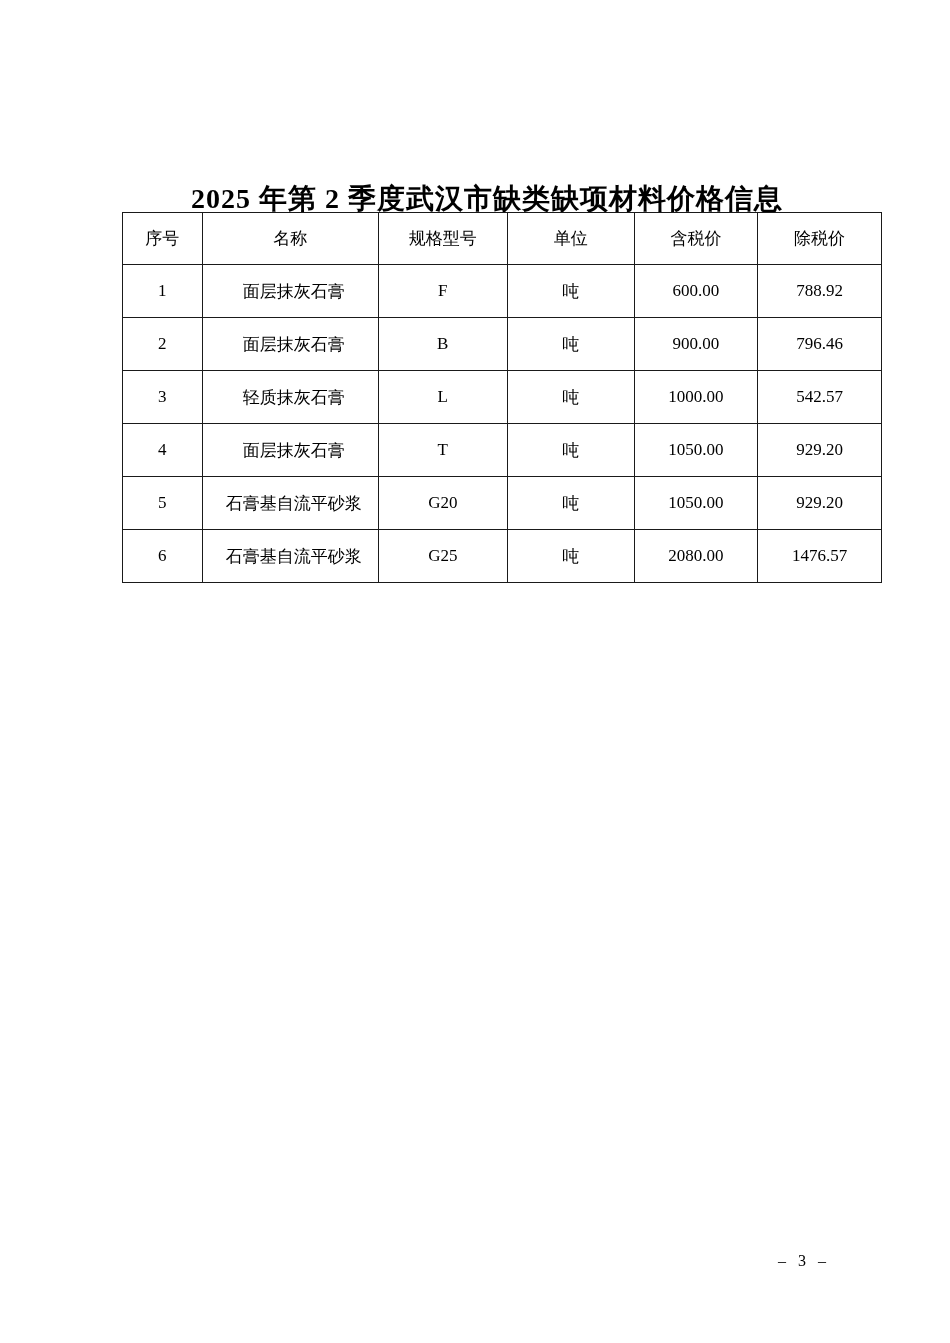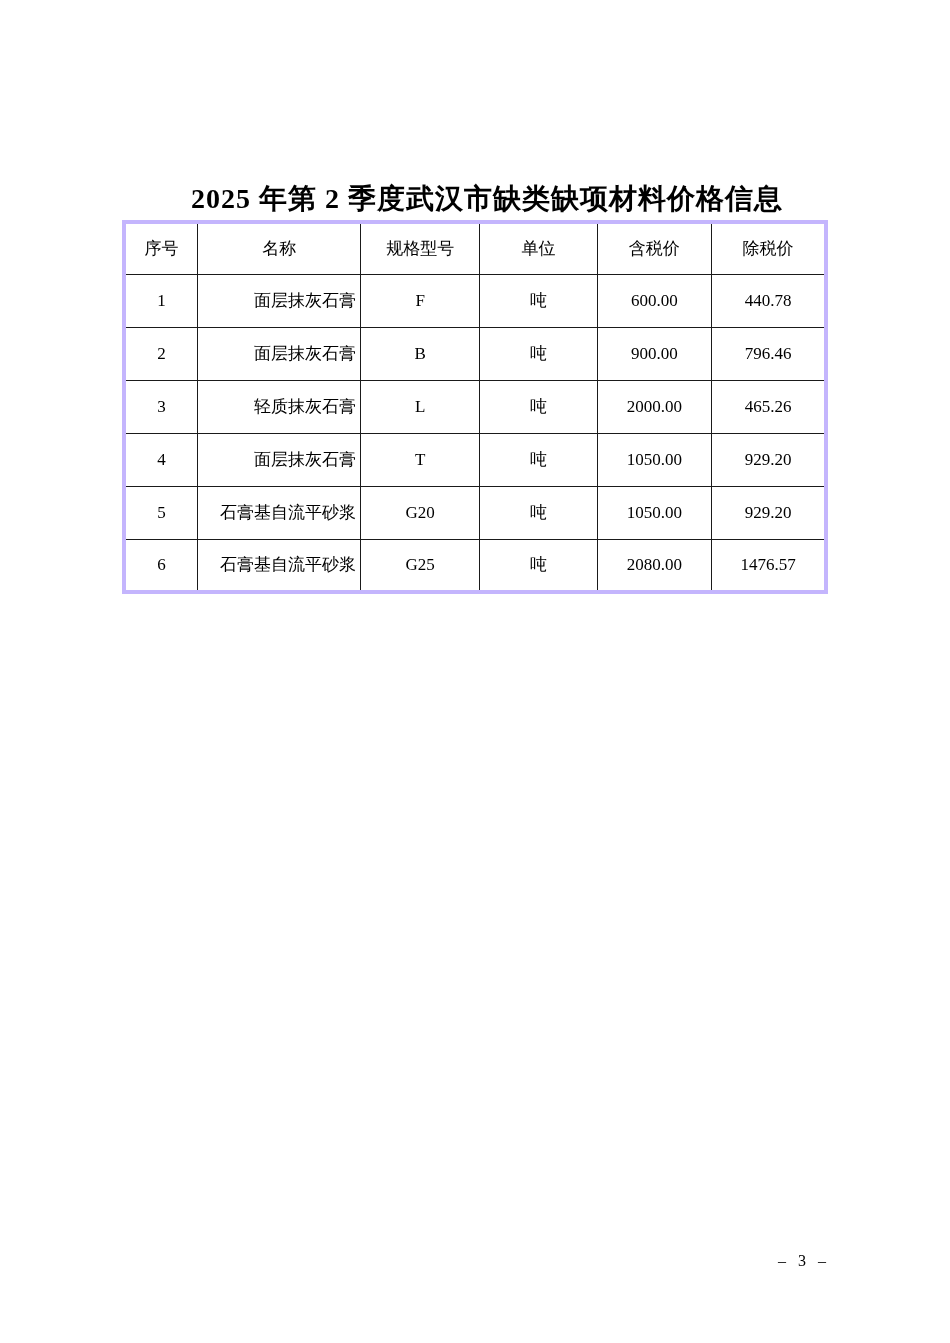--- a/index.html
+++ b/index.html
@@ -22,42 +22,42 @@
     left: 0;
     width: 100%;
     text-align: center;
     font-size: 28px;
     font-weight: bold;
     letter-spacing: 1px;
     margin: 12px;
   }
   table.price-table {
     position: absolute;
-    top: 220px;
+    top: 212px;
     left: 122px;
-    width: 706px;
+    width: 760px;
     border-collapse: collapse;
     table-layout: fixed;
     font-size: 17px;
-    border: 4px solid #c4b5fd;
+    border: 1px solid #c4b5fd;
   }
   table.price-table th,
   table.price-table td {
     border: 1px solid #1a1a1a;
     text-align: center;
     vertical-align: middle;
     font-weight: normal;
     padding: 0 4px;
     overflow: hidden;
     white-space: nowrap;
   }
   table.price-table thead tr { height: 52px; }
   table.price-table tbody tr { height: 53px; }
   table.price-table td.name-cell {
-    text-align: right;
+    text-align: center;
     padding-left: 11px;
   }
   .page-number {
     position: absolute;
     top: 1252px;
     right: 120px;
     font-size: 16px;
     letter-spacing: 4px;
   }
 </style>
@@ -87,37 +87,37 @@
           <th>除税价</th>
         </tr>
     </thead>
     <tbody>
         <tr>
           <td>1</td>
           <td class="name-cell">面层抹灰石膏</td>
           <td>F</td>
           <td>吨</td>
           <td>600.00</td>
-          <td>440.78</td>
+          <td>788.92</td>
         </tr>
         <tr>
           <td>2</td>
           <td class="name-cell">面层抹灰石膏</td>
           <td>B</td>
           <td>吨</td>
           <td>900.00</td>
           <td>796.46</td>
         </tr>
         <tr>
           <td>3</td>
           <td class="name-cell">轻质抹灰石膏</td>
           <td>L</td>
           <td>吨</td>
-          <td>2000.00</td>
-          <td>465.26</td>
+          <td>1000.00</td>
+          <td>542.57</td>
         </tr>
         <tr>
           <td>4</td>
           <td class="name-cell">面层抹灰石膏</td>
           <td>T</td>
           <td>吨</td>
           <td>1050.00</td>
           <td>929.20</td>
         </tr>
         <tr>

